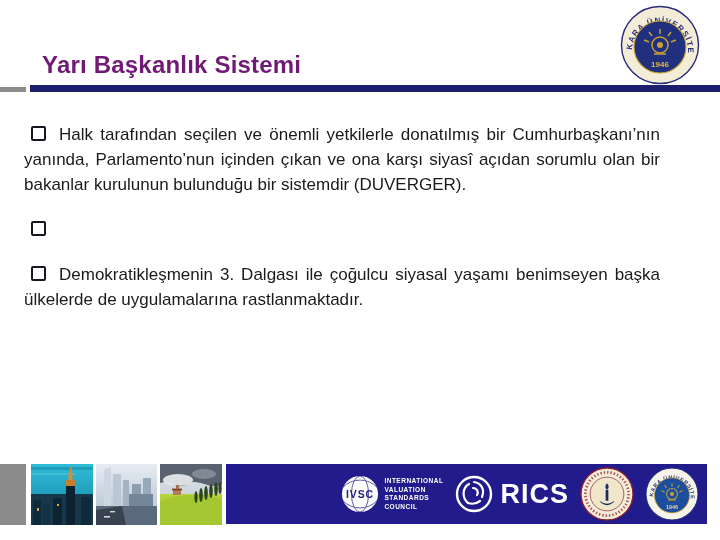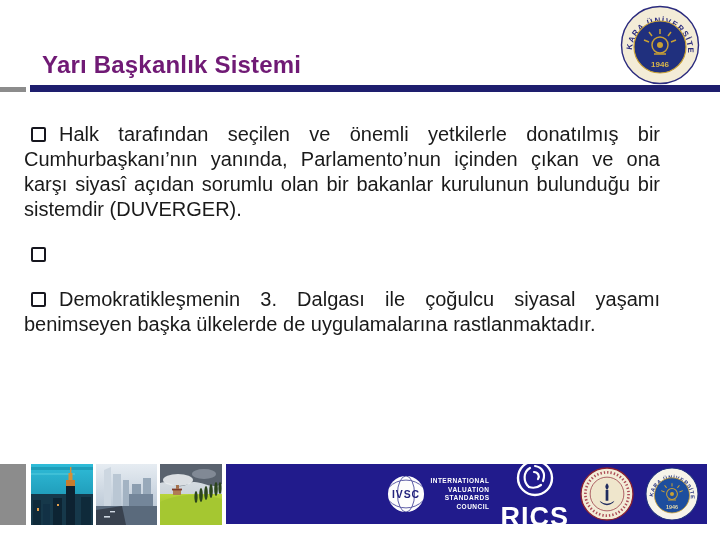--- a/index.html
+++ b/index.html
@@ -4,37 +4,37 @@
 <style>
   html,body{margin:0;padding:0;background:#fff;}
   .slide{position:relative;width:720px;height:540px;background:#ffffff;overflow:hidden;
          font-family:"Liberation Sans",sans-serif;}
   .title{position:absolute;left:42px;top:51px;font-size:24px;font-weight:bold;
          color:#701a75;letter-spacing:.2px;white-space:nowrap;}
   .rule-gray{position:absolute;left:0;top:87px;width:26px;height:5px;background:#8c8c8c;}
   .rule-navy{position:absolute;left:30px;top:85px;width:690px;height:7px;background:#1e1e6e;}
   .header-seal{position:absolute;left:620px;top:5px;width:80px;height:80px;}
   .body-text{position:absolute;left:24px;top:122px;width:636px;color:#1a1a1a;
-             font-size:20px;line-height:25px;text-align:justify;}
+             font-size:17px;line-height:25px;text-align:justify;}
   .para{margin:0 0 20px 0;text-indent:0;}
   .bullet{display:inline-block;width:11px;height:11px;border:2px solid #17171f;
           border-radius:2px;margin:0 13px 0 7px;position:relative;top:1px;}
-  .footer{position:absolute;left:0;top:464px;width:572px;height:61px;text-align:right;}
+  .footer{position:absolute;left:0;top:464px;width:572px;height:61px;}
   .f-gray{position:absolute;left:0;top:0;width:26px;height:61px;background:#8c8c8c;}
   .photo{position:absolute;top:0;height:61px;display:block;}
   .ph1{left:31px;width:62px;}
   .ph2{left:96px;width:61px;}
   .ph3{left:160px;width:62px;}
   .navybar{position:absolute;left:226px;top:0;width:481px;height:60px;background:#211b8c;
            display:flex;align-items:center;justify-content:flex-end;gap:11px;
            padding-right:8px;box-sizing:border-box;}
   .ivsc-group{display:flex;align-items:center;gap:5px;}
   .ivsc-lines{color:#ffffff;font-size:6.5px;font-weight:bold;letter-spacing:.5px;
               line-height:8.5px;text-transform:uppercase;}
-  .rics-group{display:flex;align-items:center;gap:6px;flex-direction:column;}
+  .rics-group{display:flex;align-items:center;gap:6px;}
   .rics-word{color:#ffffff;font-weight:bold;font-size:27px;letter-spacing:1px;line-height:1;}
 </style>
 </head>
 <body>
 
 <div class="slide">
 
   <div class="title">Yarı Başkanlık Sistemi</div>
   <div class="rule-gray"></div>
   <div class="rule-navy"></div>

